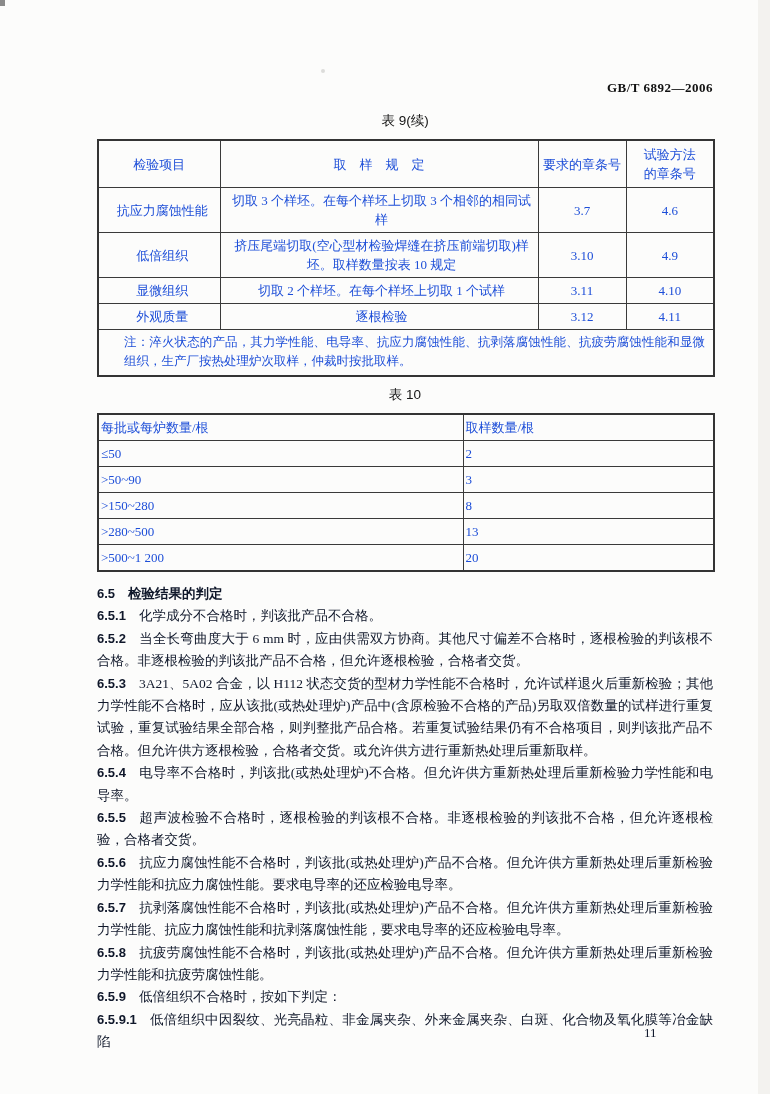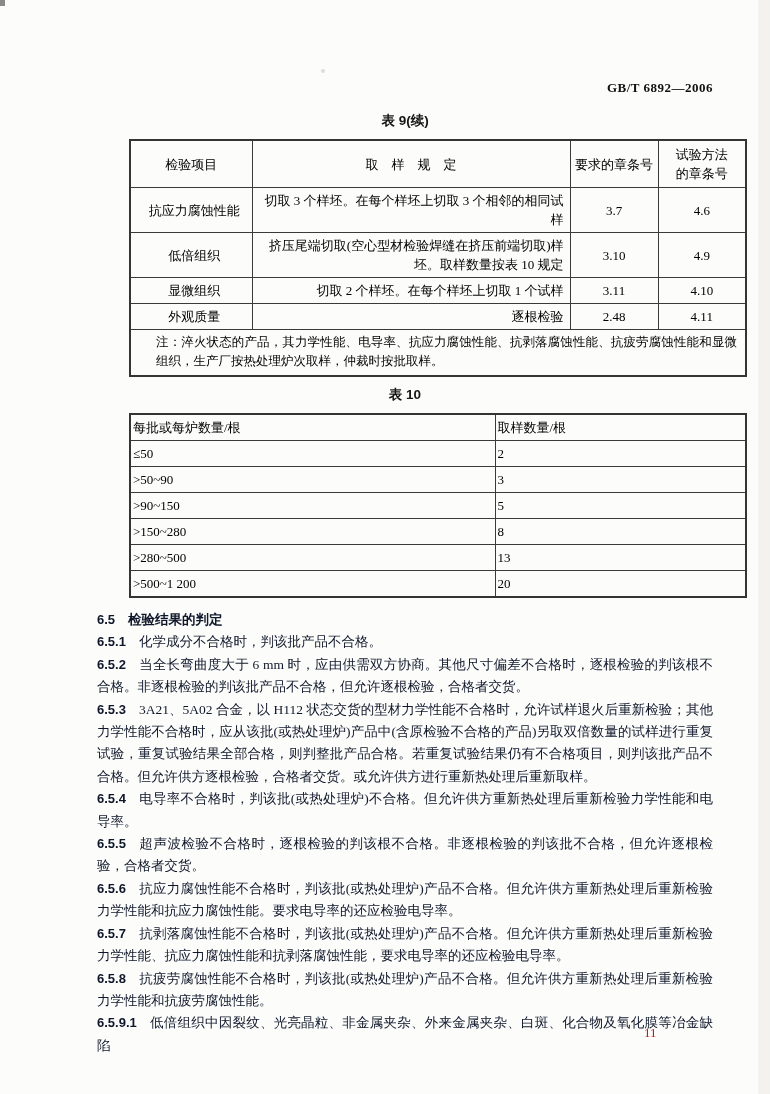--- a/index.html
+++ b/index.html
@@ -11,45 +11,45 @@
   .edge-right{position:absolute;top:0;right:0;width:12px;height:1094px;background:#f3f2ef;}
   .corner-mark{position:absolute;left:0;top:0;width:5px;height:6px;background:#8a8a8a;}
   .dot-artifact{position:absolute;left:321px;top:69px;width:4px;height:4px;border-radius:50%;background:#dcdcda;}
   .std-header{
     position:absolute;top:80px;right:57px;
     font-weight:bold;font-size:13px;letter-spacing:.5px;color:#111;
   }
   .content{position:absolute;left:97px;top:112px;width:616px;}
   .tbl-title{
     text-align:center;font-family:"Liberation Sans","DejaVu Sans",sans-serif;
-    font-weight:bold;font-size:13.5px;margin:0 0 9px 0;color:#151515;
+    font-weight:normal;font-size:13.5px;margin:0 0 9px 0;color:#151515;
   }
   table{border-collapse:collapse;width:616px;table-layout:fixed;
-        font-size:13px;color:#000000;margin-left:32px;}
+        font-size:13px;color:#1d4ed8;}
   table{border:2px solid #343434;}
   th,td{border:1px solid #3a3a3a;line-height:19px;font-weight:normal;}
   #table9 th{padding:4px 2px;text-align:center;}
   #table9 .th-method{white-space:pre-line;}
   #table9 td.c1{padding:3px 4px 3px 10px;text-align:center;}
-  #table9 td.c2{padding:3px 6px 3px 11px;text-align:right;}
+  #table9 td.c2{padding:3px 6px 3px 11px;text-align:center;}
   #table9 td.c3,#table9 td.c4{padding:3px 2px;text-align:center;}
   #table9 td.note-cell{padding:3px 8px 4px 8px;}
   .note-wrap{font-size:12.5px;line-height:19px;padding-left:17px;text-align:justify;}
   #table10 th,#table10 td{text-align:left;padding:3px 2px;}
   .clauses{margin-top:11px;}
   p.clause{margin:0;font-size:13.5px;line-height:22.4px;text-align:justify;color:#0f172a;}
   p.clause .num{
     font-family:"Liberation Sans","DejaVu Sans",sans-serif;
     font-weight:bold;font-size:13px;margin-right:13px;
   }
   p.clause.heading .txt{
     font-family:"Liberation Sans","DejaVu Sans",sans-serif;
     font-weight:bold;
   }
-  .page-number{position:absolute;left:644px;top:1025px;font-size:13px;color:#b91c1c;}
+  .page-number{position:absolute;left:644px;top:1025px;font-size:13px;color:#0f172a;}
 </style>
 </head>
 <body>
 
 <div class="edge-right"></div>
 <div class="corner-mark"></div>
 <div class="dot-artifact"></div>
 
 <div class="std-header">GB/T 6892—2006</div>
 
@@ -88,21 +88,21 @@
         </tr>
         <tr>
           <td class="c1">显微组织</td>
           <td class="c2">切取 2 个样坯。在每个样坯上切取 1 个试样</td>
           <td class="c3">3.11</td>
           <td class="c4">4.10</td>
         </tr>
         <tr>
           <td class="c1">外观质量</td>
           <td class="c2">逐根检验</td>
-          <td class="c3">2.48</td>
+          <td class="c3">3.12</td>
           <td class="c4">4.11</td>
         </tr>
       </tbody>
     <tbody>
       <tr>
         <td class="note-cell" colspan="4">
           <div class="note-wrap"><span>注：</span><span>淬火状态的产品，其力学性能、电导率、抗应力腐蚀性能、抗剥落腐蚀性能、抗疲劳腐蚀性能和显微组织，生产厂按热处理炉次取样，仲裁时按批取样。</span></div>
         </td>
       </tr>
     </tbody>
@@ -124,24 +124,20 @@
     <tbody id="t10-rows">
         <tr>
           <td class="cA">≤50</td>
           <td class="cB">2</td>
         </tr>
         <tr>
           <td class="cA">&gt;50~90</td>
           <td class="cB">3</td>
         </tr>
         <tr>
-          <td class="cA">&gt;90~150</td>
-          <td class="cB">5</td>
-        </tr>
-        <tr>
           <td class="cA">&gt;150~280</td>
           <td class="cB">8</td>
         </tr>
         <tr>
           <td class="cA">&gt;280~500</td>
           <td class="cB">13</td>
         </tr>
         <tr>
           <td class="cA">&gt;500~1 200</td>
           <td class="cB">20</td>
@@ -152,18 +148,19 @@
   <div class="clauses" id="clauses">
       <p class="clause heading"><span class="num">6.5</span><span class="txt">检验结果的判定</span></p>
       <p class="clause"><span class="num">6.5.1</span><span class="txt">化学成分不合格时，判该批产品不合格。</span></p>
       <p class="clause"><span class="num">6.5.2</span><span class="txt">当全长弯曲度大于 6 mm 时，应由供需双方协商。其他尺寸偏差不合格时，逐根检验的判该根不合格。非逐根检验的判该批产品不合格，但允许逐根检验，合格者交货。</span></p>
       <p class="clause"><span class="num">6.5.3</span><span class="txt">3A21、5A02 合金，以 H112 状态交货的型材力学性能不合格时，允许试样退火后重新检验；其他力学性能不合格时，应从该批(或热处理炉)产品中(含原检验不合格的产品)另取双倍数量的试样进行重复试验，重复试验结果全部合格，则判整批产品合格。若重复试验结果仍有不合格项目，则判该批产品不合格。但允许供方逐根检验，合格者交货。或允许供方进行重新热处理后重新取样。</span></p>
       <p class="clause"><span class="num">6.5.4</span><span class="txt">电导率不合格时，判该批(或热处理炉)不合格。但允许供方重新热处理后重新检验力学性能和电导率。</span></p>
       <p class="clause"><span class="num">6.5.5</span><span class="txt">超声波检验不合格时，逐根检验的判该根不合格。非逐根检验的判该批不合格，但允许逐根检验，合格者交货。</span></p>
       <p class="clause"><span class="num">6.5.6</span><span class="txt">抗应力腐蚀性能不合格时，判该批(或热处理炉)产品不合格。但允许供方重新热处理后重新检验力学性能和抗应力腐蚀性能。要求电导率的还应检验电导率。</span></p>
       <p class="clause"><span class="num">6.5.7</span><span class="txt">抗剥落腐蚀性能不合格时，判该批(或热处理炉)产品不合格。但允许供方重新热处理后重新检验力学性能、抗应力腐蚀性能和抗剥落腐蚀性能，要求电导率的还应检验电导率。</span></p>
       <p class="clause"><span class="num">6.5.8</span><span class="txt">抗疲劳腐蚀性能不合格时，判该批(或热处理炉)产品不合格。但允许供方重新热处理后重新检验力学性能和抗疲劳腐蚀性能。</span></p>
+      <p class="clause"><span class="num">6.5.9</span><span class="txt">低倍组织不合格时，按如下判定：</span></p>
       <p class="clause"><span class="num">6.5.9.1</span><span class="txt">低倍组织中因裂纹、光亮晶粒、非金属夹杂、外来金属夹杂、白斑、化合物及氧化膜等冶金缺陷</span></p>
     </div>
 
 </div>
 
 <div class="page-number">11</div>
 
 </body></html>

